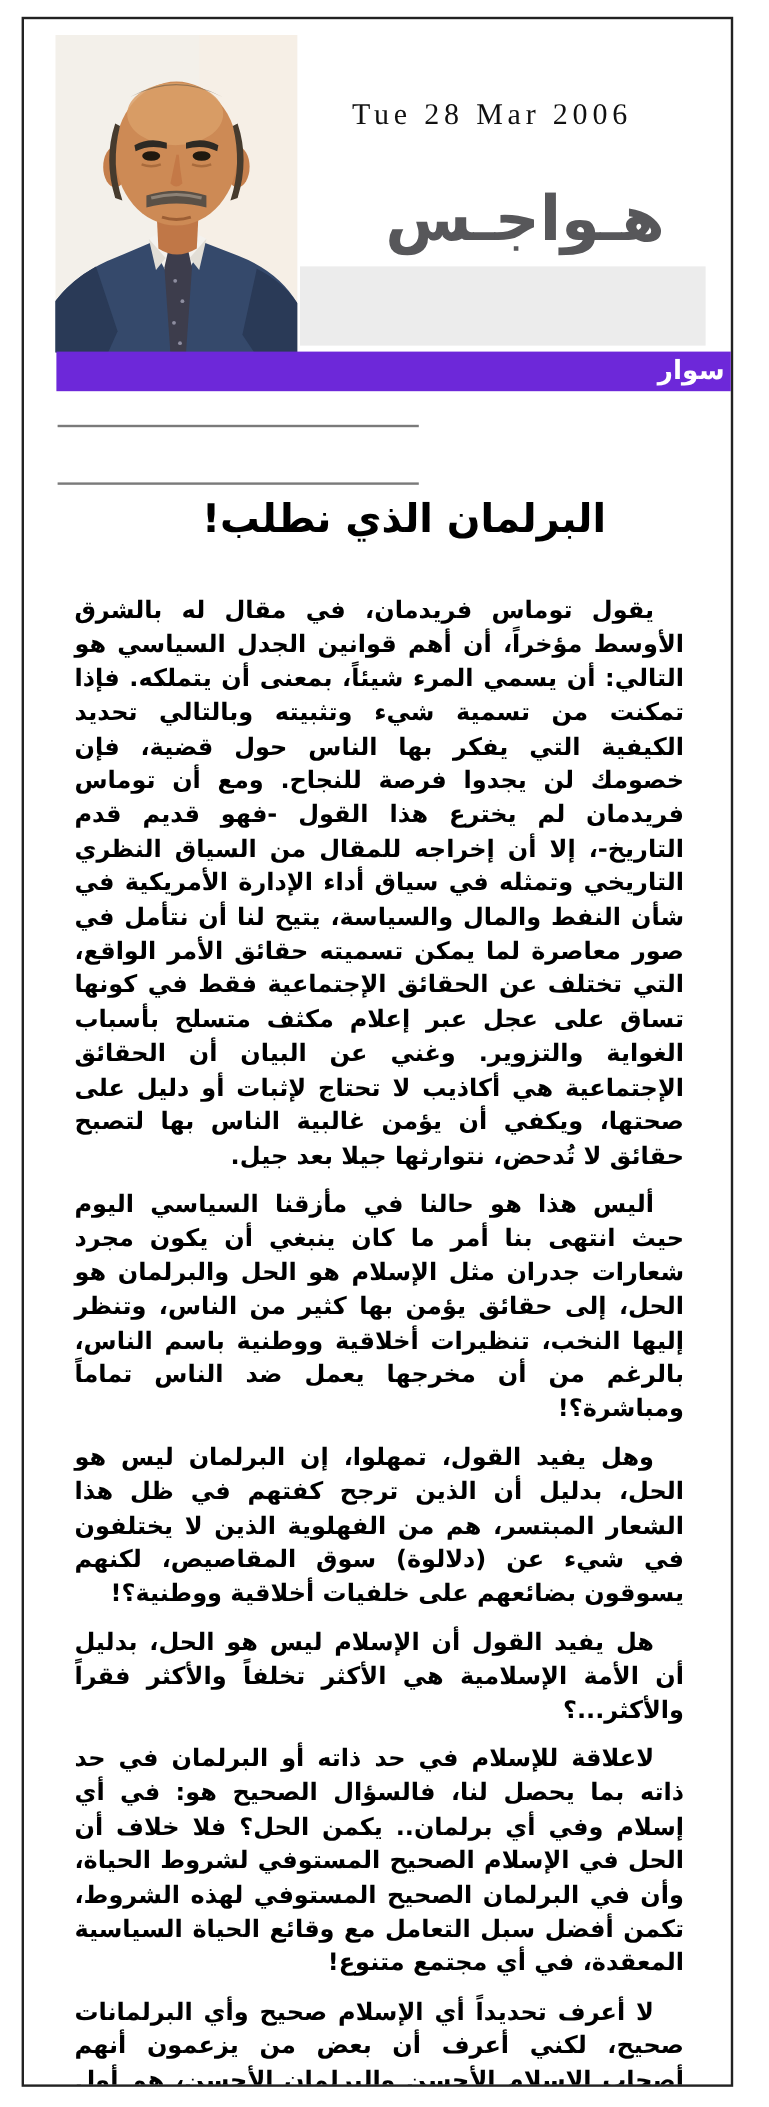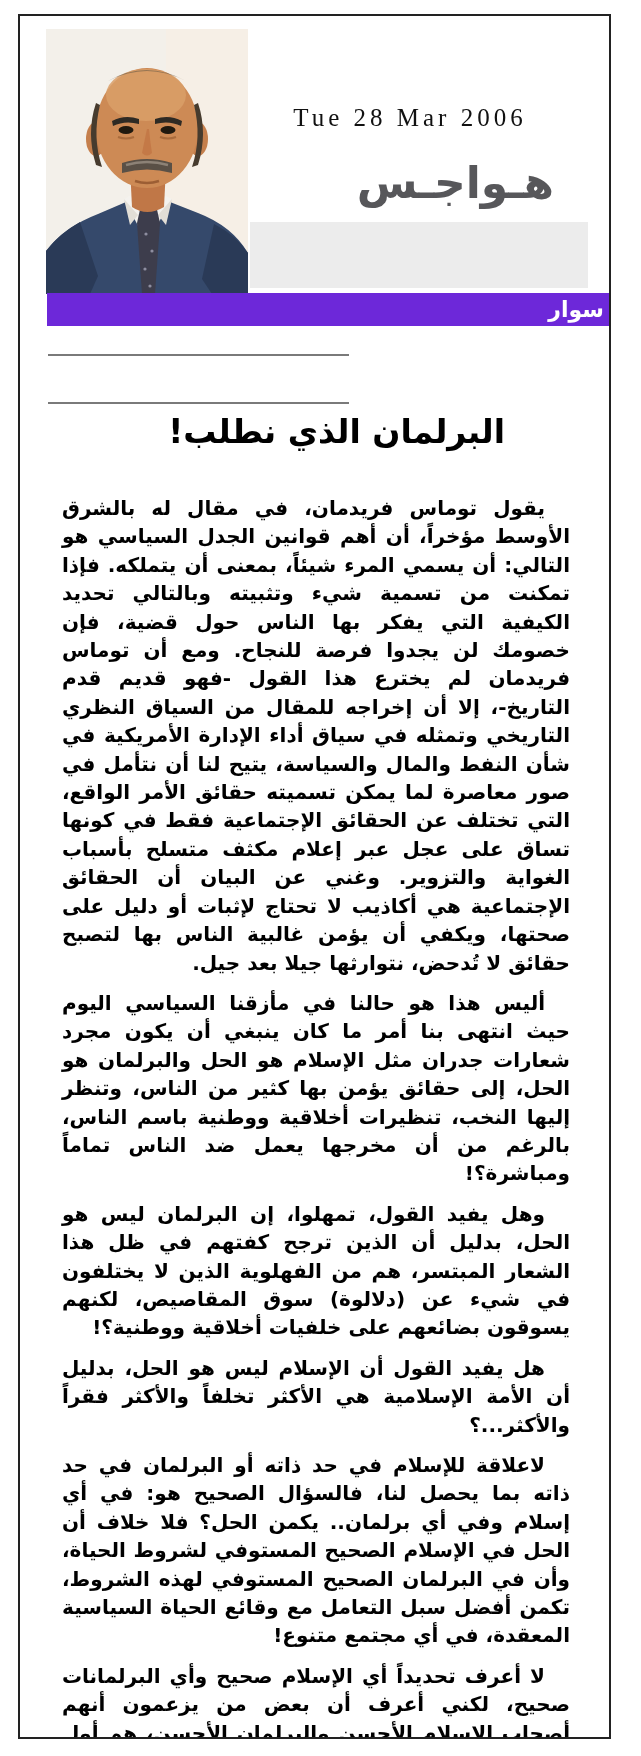--- a/index.html
+++ b/index.html
@@ -3,24 +3,24 @@
 <meta charset="utf-8">
 <style>
   html,body{margin:0;padding:0;background:#ffffff;}
   .canvas{position:relative;width:641px;height:1756px;background:#ffffff;overflow:hidden;
           font-family:"DejaVu Sans",sans-serif;}
   .frame{position:absolute;left:18px;top:14px;width:589px;height:1721px;
          border:2px solid #222222;background:#ffffff;overflow:hidden;}
 
   
   .portrait{position:absolute;left:26px;top:13px;width:202px;height:265px;overflow:hidden;}
-  .date{position:absolute;left:235px;top:88px;width:310px;text-align:center;
+  .date{position:absolute;left:235px;top:66px;width:310px;text-align:center;
         font-family:"Liberation Serif",serif;font-size:25px;letter-spacing:4px;color:#111;}
   .column-title{position:absolute;right:55px;top:136px;height:66px;
-        direction:rtl;font-size:44px;font-weight:bold;color:#57575a;line-height:62px;}
+        direction:rtl;font-size:52px;font-weight:bold;color:#57575a;line-height:62px;}
   .masthead-box{position:absolute;left:230px;top:206px;width:338px;height:66px;background:#ececec;}
   .author-bar{position:absolute;left:27px;top:277px;width:624px;height:33px;background:#6d28d9;
         direction:rtl;text-align:right;}
   .author-bar span{display:inline-block;margin-left:76px;color:#ffffff;font-weight:bold;
         font-size:22px;line-height:33px;}
 
   
   .rule{position:absolute;left:28px;width:301px;height:2px;background:#7a7a7a;}
   .rule.r1{top:338px;}
   .rule.r2{top:386px;}

